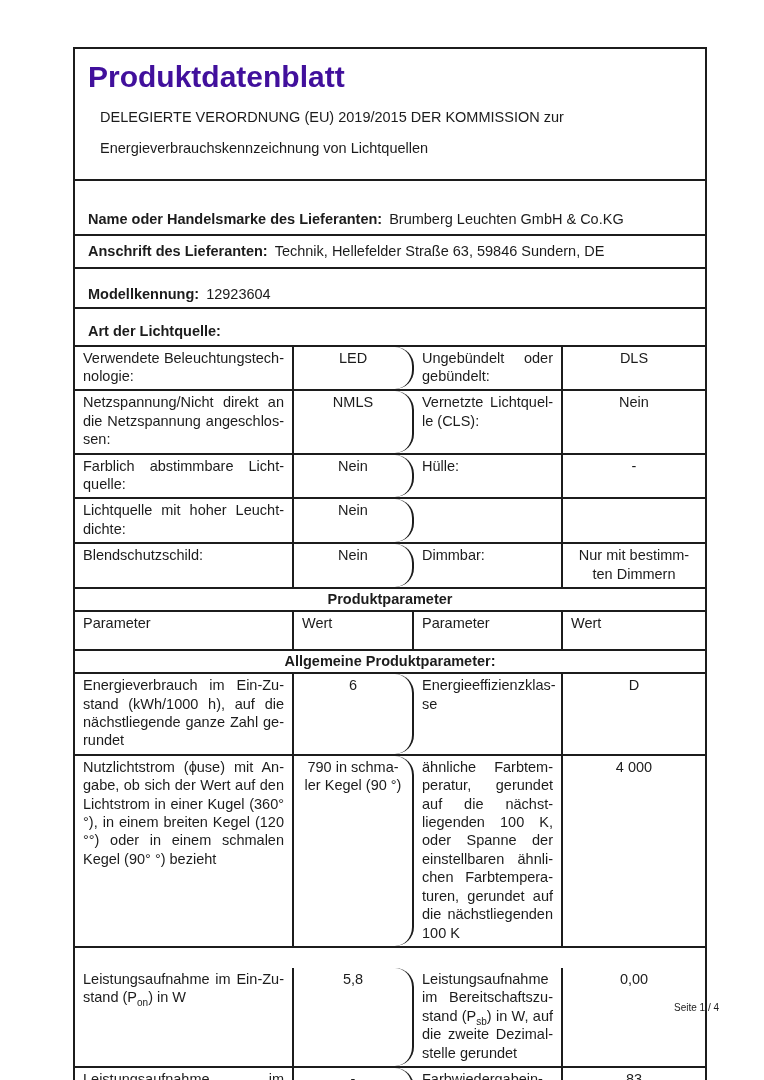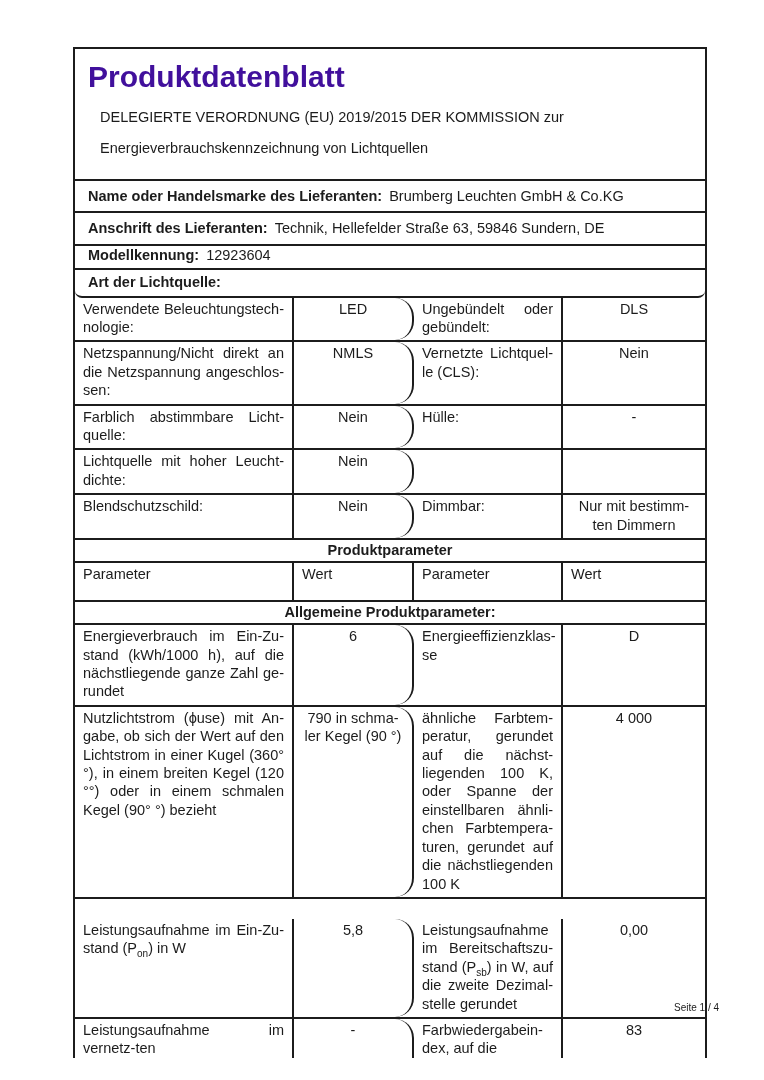--- a/index.html
+++ b/index.html
@@ -32,24 +32,24 @@
     color: #41109c;
     margin: 0 0 10px 0;
     letter-spacing: 0px;
   }
   .doc-sub { margin: 12px; }
 
   
   .lrow { padding: 6px 13px; }
   .lrow .lbl { font-weight: bold; }
   .lrow .val { margin-left: 7px; }
-  .r-name  { min-height: 32px; }
+  .r-name  { min-height: 32px; margin-top: 23px; }
   .r-addr  { min-height: 30px; }
-  .r-model { min-height: 22px; padding-top: 0; padding-bottom: 4px; }
-  .r-art   { min-height: 24px; padding-top: 3px; padding-bottom: 4px; border-radius: 7px; }
+  .r-model { min-height: 22px; padding-top: 16px; padding-bottom: 4px; }
+  .r-art   { min-height: 24px; padding-top: 13px; padding-bottom: 4px; }
 
   
   .gr { display: grid; grid-template-columns: 219px 120px 149px 142px; }
   .gr > .c { padding: 2px 8px 4px 8px; }
   .gr > .c1, .gr > .c2, .gr > .c3 { border-right: 2px solid #1c1c1c; }
   .param { text-align: justify; }
   .vcell { text-align: center; border-radius: 19px; }
   .para-gap { margin-top: 9px; }
 
   .h-A { min-height: 43px; }

